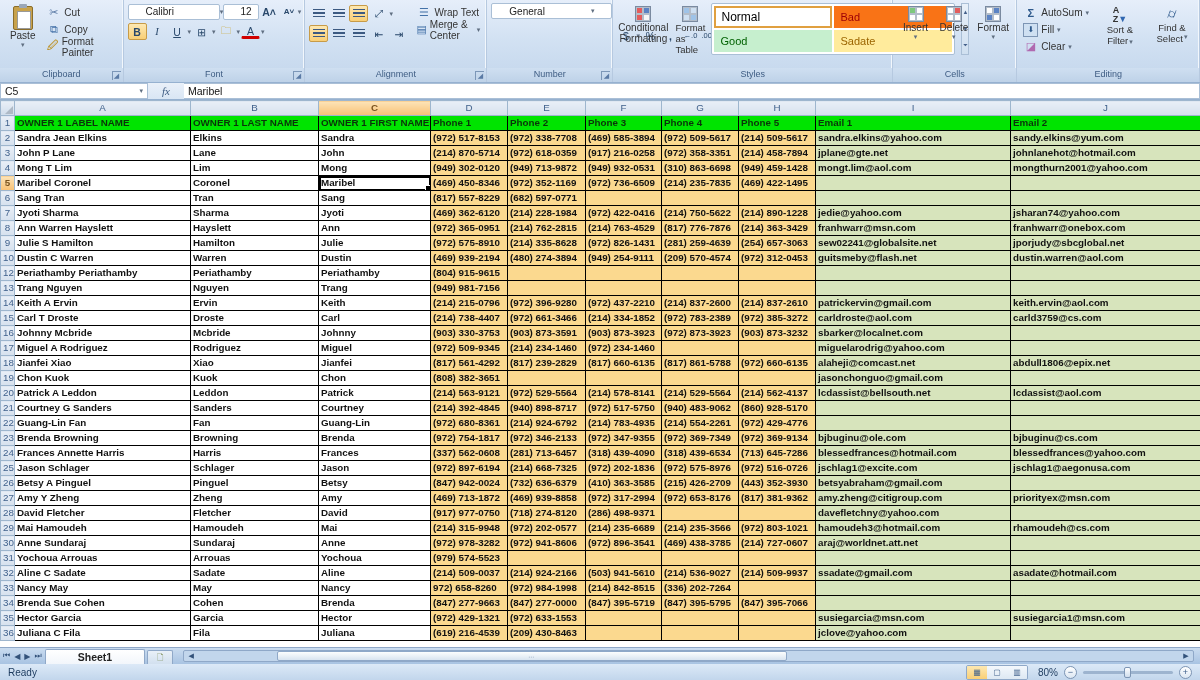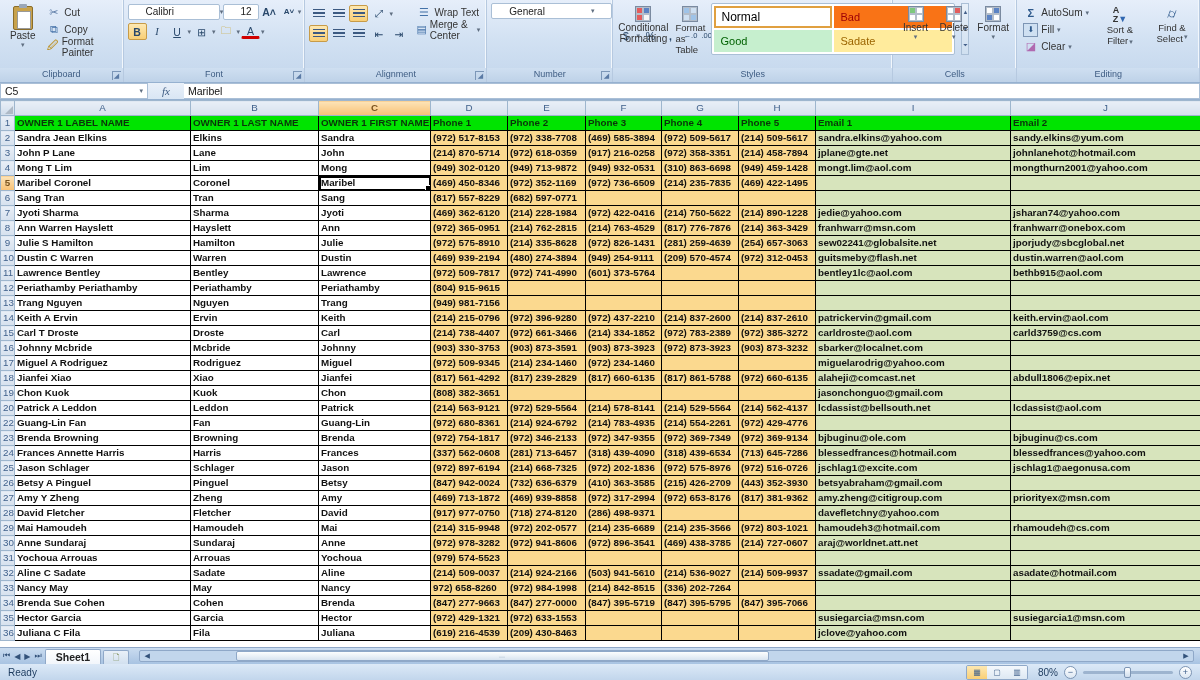--- a/index.html
+++ b/index.html
@@ -53,21 +53,21 @@
   td.dc { border:1px solid #000; font-weight:bold; color:#111; background:#fff; }
   td.dc.hdr1 { background:#00e400; color:#0a340a; }
   td.dc.phone { background:#fbd98f; }
   td.dc.email { background:#d7e4bc; }
   td.dc.sel { position:relative; outline:2px solid #000; outline-offset:-2px; }
   td.dc.sel::after { content:''; position:absolute; right:-1px; bottom:-1px; width:4px; height:4px; background:#000; border:1px solid #fff; }
 
   
   .tabbar { height:17px; background:linear-gradient(#cadcf0,#a8c3e2); display:flex; align-items:stretch; border-top:1px solid #8fa8c8; }
   .navbtns { display:flex; align-items:center; padding:0 3px; gap:4px; font-size:8px; color:#33527a; }
-  .stab { background:linear-gradient(#ffffff,#f2f6fb); border:1px solid #8fa8c8; border-bottom:none; padding:0 10px; font-size:10.5px; font-weight:bold; color:#222; display:flex; align-items:center; margin-top:1px; border-radius:2px 2px 0 0; }
+  .stab { background:linear-gradient(#ffffff,#f2f6fb); border:1px solid #8fa8c8; border-bottom:none; padding:0 32px; font-size:10.5px; font-weight:bold; color:#222; display:flex; align-items:center; margin-top:1px; border-radius:2px 2px 0 0; }
   .instab { width:26px; margin:2px 0 0 2px; background:linear-gradient(#e9f0f8,#d2e0ef); border:1px solid #8fa8c8; border-bottom:none; border-radius:2px 2px 0 0; font-size:8px; color:#6b7c3a; display:flex; align-items:center; justify-content:center; }
   .hsb { flex:1; margin:2px 6px 2px 10px; background:#c2d6ec; border:1px solid #8fa8c8; border-radius:2px; display:flex; align-items:stretch; }
   .hsb .arr { width:14px; font-size:7px; color:#33527a; display:flex; align-items:center; justify-content:center; }
   .hsb .track { flex:1; position:relative; }
   .hsb .thumb { position:absolute; left:8%; width:52%; top:0; bottom:0; background:linear-gradient(#fdfefe,#d9e4f0); border:1px solid #8fa8c8; border-radius:2px; display:flex; align-items:center; justify-content:center; font-size:6px; color:#7e93ac; letter-spacing:1px; }
 
   
   .statusbar { height:16px; background:linear-gradient(#dce9f7,#c2d6ec); display:flex; align-items:center; font-size:10px; color:#1c3a5e; padding:0 8px; gap:10px; }
   .statusbar .spacer { flex:1; }
   .viewbtns { display:flex; border:1px solid #8fa8c8; border-radius:2px; overflow:hidden; }
@@ -492,33 +492,20 @@
           <td class="dc">Dustin</td>
           <td class="dc phone">(469) 939-2194</td>
           <td class="dc phone">(480) 274-3894</td>
           <td class="dc phone">(949) 254-9111</td>
           <td class="dc phone">(209) 570-4574</td>
           <td class="dc phone">(972) 312-0453</td>
           <td class="dc email">guitsmeby@flash.net</td>
           <td class="dc email">dustin.warren@aol.com</td>
         </tr>
         <tr>
-          <td class="rowhead">11</td>
-          <td class="dc">Lawrence Bentley</td>
-          <td class="dc">Bentley</td>
-          <td class="dc">Lawrence</td>
-          <td class="dc phone">(972) 509-7817</td>
-          <td class="dc phone">(972) 741-4990</td>
-          <td class="dc phone">(601) 373-5764</td>
-          <td class="dc phone"></td>
-          <td class="dc phone"></td>
-          <td class="dc email">bentley1lc@aol.com</td>
-          <td class="dc email">bethb915@aol.com</td>
-        </tr>
-        <tr>
           <td class="rowhead">12</td>
           <td class="dc">Periathamby Periathamby</td>
           <td class="dc">Periathamby</td>
           <td class="dc">Periathamby</td>
           <td class="dc phone">(804) 915-9615</td>
           <td class="dc phone"></td>
           <td class="dc phone"></td>
           <td class="dc phone"></td>
           <td class="dc phone"></td>
           <td class="dc email"></td>
@@ -622,20 +609,33 @@
           <td class="dc">Patrick</td>
           <td class="dc phone">(214) 563-9121</td>
           <td class="dc phone">(972) 529-5564</td>
           <td class="dc phone">(214) 578-8141</td>
           <td class="dc phone">(214) 529-5564</td>
           <td class="dc phone">(214) 562-4137</td>
           <td class="dc email">lcdassist@bellsouth.net</td>
           <td class="dc email">lcdassist@aol.com</td>
         </tr>
         <tr>
+          <td class="rowhead">21</td>
+          <td class="dc">Courtney G Sanders</td>
+          <td class="dc">Sanders</td>
+          <td class="dc">Courtney</td>
+          <td class="dc phone">(214) 392-4845</td>
+          <td class="dc phone">(940) 898-8717</td>
+          <td class="dc phone">(972) 517-5750</td>
+          <td class="dc phone">(940) 483-9062</td>
+          <td class="dc phone">(860) 928-5170</td>
+          <td class="dc email"></td>
+          <td class="dc email"></td>
+        </tr>
+        <tr>
           <td class="rowhead">22</td>
           <td class="dc">Guang-Lin Fan</td>
           <td class="dc">Fan</td>
           <td class="dc">Guang-Lin</td>
           <td class="dc phone">(972) 680-8361</td>
           <td class="dc phone">(214) 924-6792</td>
           <td class="dc phone">(214) 783-4935</td>
           <td class="dc phone">(214) 554-2261</td>
           <td class="dc phone">(972) 429-4776</td>
           <td class="dc email"></td>

